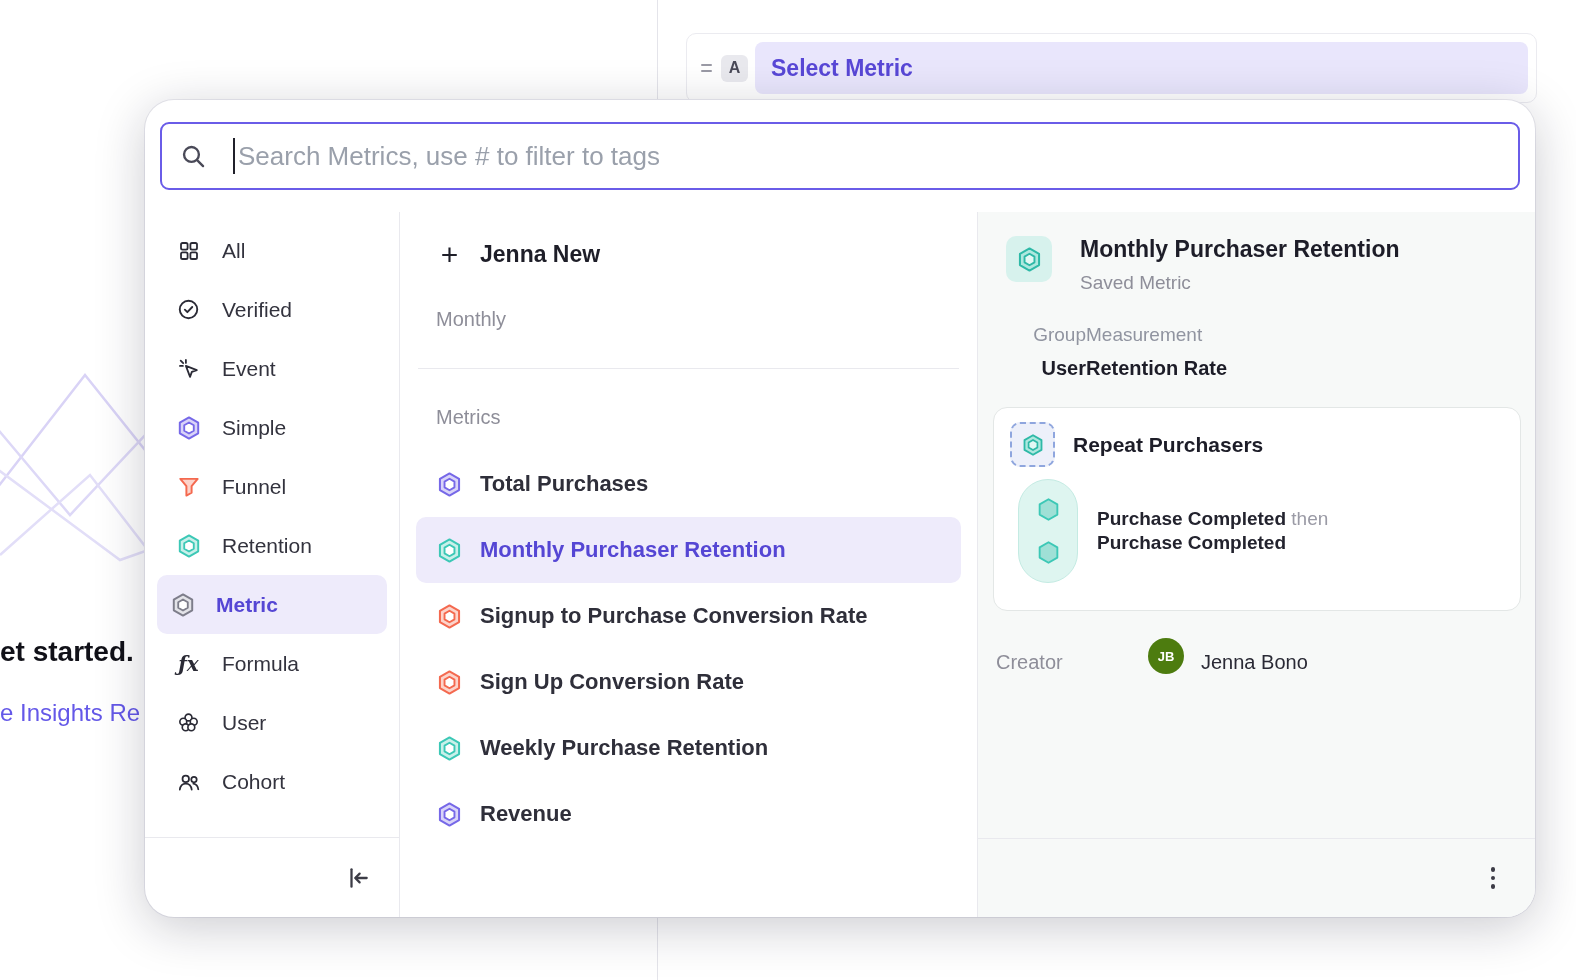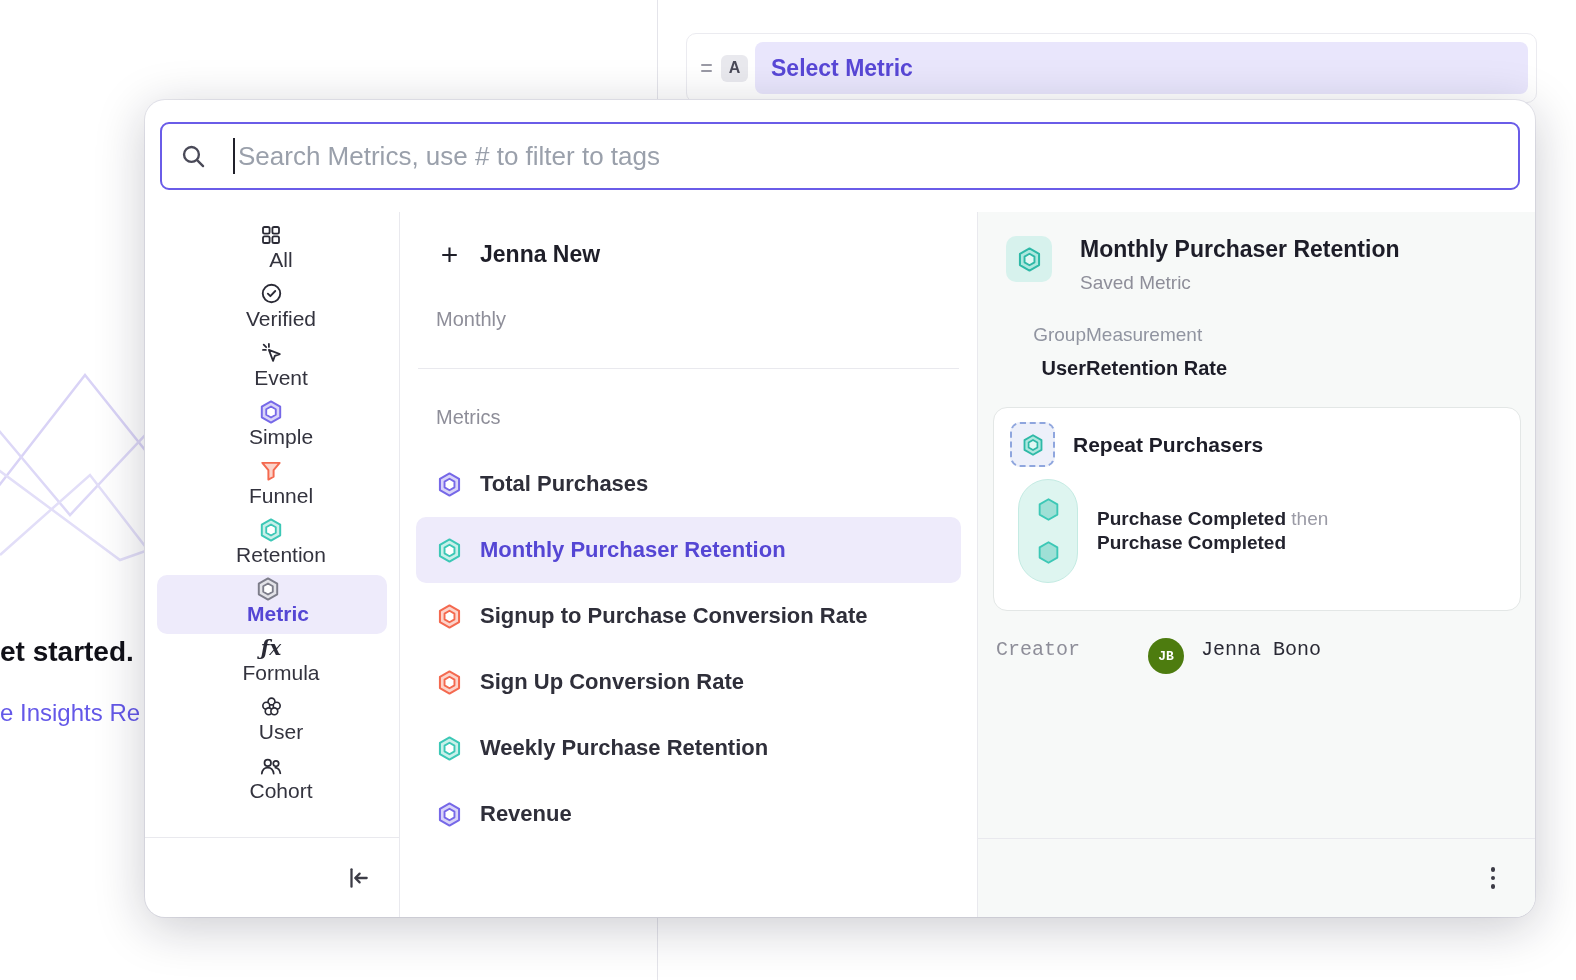--- a/index.html
+++ b/index.html
@@ -17,36 +17,36 @@
     background:#fff; border:1px solid #ebebf0; border-radius:10px; display:flex; align-items:center; padding:0 8px; }
   .drag-handle { width:18px; display:flex; flex-direction:column; gap:4px; align-items:center; margin:0 6px 0 2px; }
   .drag-handle i { display:block; width:11px; height:2px; background:#9a9aa5; border-radius:1px; }
   .a-badge { width:27px; height:27px; background:#e9e9ee; border-radius:6px; display:flex; align-items:center;
     justify-content:center; font-size:16px; font-weight:700; color:#4a4a58; margin-right:7px; }
   .select-metric-field { flex:1; height:52px; background:#e9e6fc; border-radius:8px; display:flex; align-items:center;
     padding-left:16px; font-size:23px; font-weight:600; color:#5847d6; }
 
   
   .modal { position:absolute; left:145px; top:100px; width:1390px; height:817px; background:#fff;
-    border-radius:20px; box-shadow:0 10px 50px rgba(20,20,40,.22), 0 0 0 1px #ececf2; overflow:hidden; z-index:10; }
+    border-radius:29px; box-shadow:0 10px 50px rgba(20,20,40,.22), 0 0 0 1px #ececf2; overflow:hidden; z-index:10; }
 
   .search-bar { position:absolute; left:15px; top:22px; width:1360px; height:68px; border:2px solid #6a5ce8;
     border-radius:9px; display:flex; align-items:center; padding:0 18px; background:#fff; }
   .search-bar svg { flex:0 0 auto; margin-right:26px; }
   .caret { width:2px; height:36px; background:#20202a; margin-right:3px; }
   .search-input { flex:1; border:none; outline:none; font-size:26px; color:#23232e; background:transparent;
     font-family:inherit; }
   .search-input::placeholder { color:#9aa0ab; }
 
   .modal-body { position:absolute; left:0; top:112px; width:1390px; height:705px; display:flex; }
 
   
   .sidebar { width:255px; border-right:1px solid #e9e9ee; position:relative; padding-top:9px; }
   .side-item { height:59px; margin:0 12px; border-radius:10px; display:flex; align-items:center;
-    padding-left:18px; cursor:pointer;flex-direction:column; }
+    padding-left:18px; cursor:pointer; }
   .side-item .ic { width:27px; height:27px; display:flex; align-items:center; justify-content:center; margin-right:20px; }
   .side-item .lbl { font-size:21px; font-weight:500; color:#33333e; }
   .side-item.sel { background:#eeebfb;padding-left:12px; }
   .side-item.sel .lbl { color:#5546d4; font-weight:600; }
   .fx { font-size:20px; font-style:italic; font-weight:600; color:#2a2a35; font-family:"DejaVu Serif",serif; }
   .side-footer { position:absolute; left:0; bottom:0; width:100%; height:80px; border-top:1px solid #e9e9ee;
     display:flex; align-items:center; justify-content:flex-end; padding-right:28px; }
 
   
   .list-col { width:578px; border-right:1px solid #e9e9ee; padding-top:10px; }
@@ -83,21 +83,21 @@
   .dashed-icon { width:45px; height:45px; border:2px dashed #8fa6de; border-radius:10px; background:#edf0fa;
     display:flex; align-items:center; justify-content:center; flex:0 0 auto; }
   .def-title { font-size:21px; font-weight:700; color:#1d1d28; margin-left:18px; }
   .def-body { display:flex; margin-top:12px; }
   .pill { width:60px; height:104px; margin-left:8px; background:#def5f0; border:1px solid #c4ebe3; border-radius:30px;
     display:flex; flex-direction:column; align-items:center; justify-content:space-evenly; flex:0 0 auto; }
   .steps { margin-left:19px; display:flex; flex-direction:column; justify-content:center; gap:2px; }
   .step-line { font-size:19px; font-weight:700; color:#23232e; }
   .step-then { font-weight:400; color:#9a9aa5; }
 
-  .creator-row { display:flex; align-items:flex-start; margin:27px 0 0 18px;font-family:Liberation Mono, monospace; }
+  .creator-row { display:flex; align-items:flex-end; margin:27px 0 0 18px; }
   .creator-lbl { font-size:20px; font-weight:500; color:#8e8e99; width:152px; }
   .avatar { width:36px; height:36px; border-radius:50%; background:#4d7c0f; color:#fff; font-size:13px; font-weight:700;
     display:flex; align-items:center; justify-content:center; }
   .creator-name { font-size:20px; color:#2a2a35; margin-left:17px; }
 
   .detail-footer { position:absolute; left:0; bottom:0; width:100%; height:79px; border-top:1px solid #e9e9ee;
     display:flex; align-items:center; justify-content:flex-end; padding-right:40px; }
   .dots { display:flex; flex-direction:column; gap:4px; cursor:pointer; }
   .dots i { width:4.5px; height:4.5px; border-radius:50%; background:#3c3c46; display:block; }
 </style>

